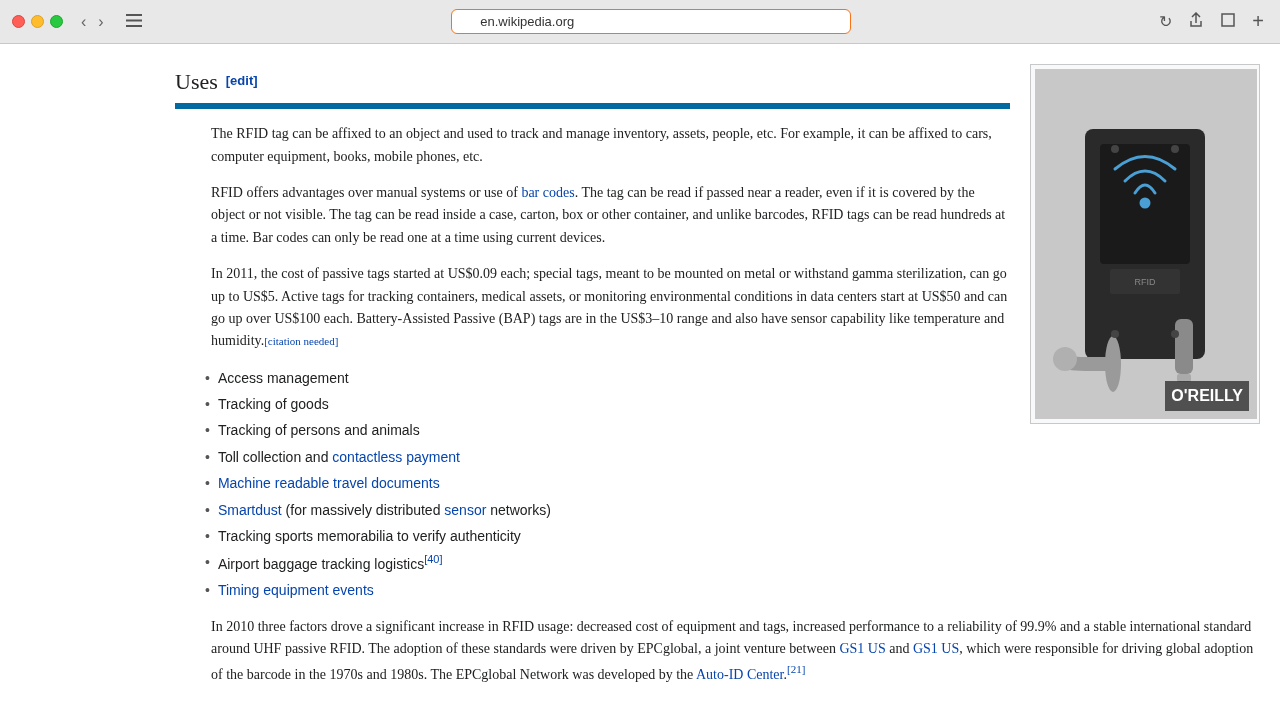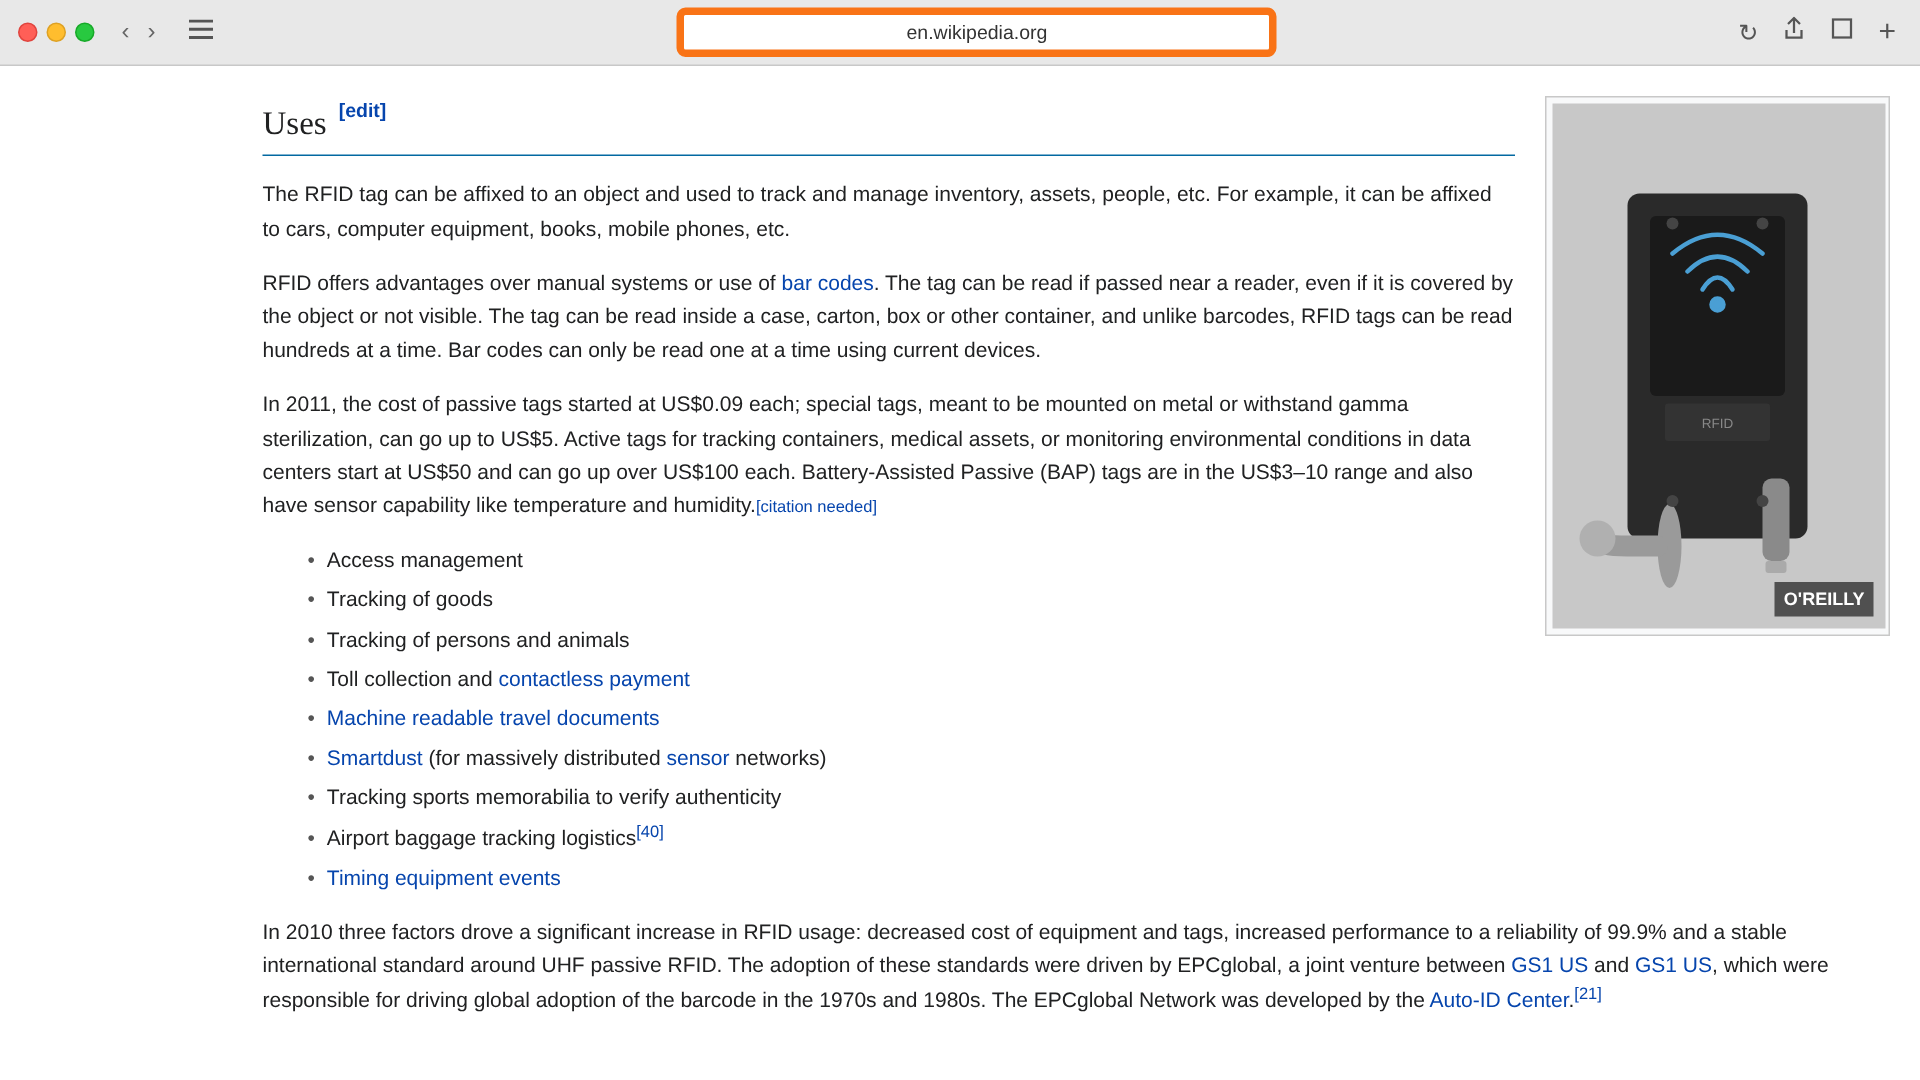--- a/index.html
+++ b/index.html
@@ -70,27 +70,26 @@
     }
 
     .address-bar-container {
       flex: 1;
       display: flex;
       justify-content: center;
     }
 
     .address-bar {
       background: white;
-      border: 5px solid #f97316;
+      border: 1px solid #f97316;
       border-radius: 6px;
       padding: 4px 28px;
       font-size: 13px;
       color: #333;
       width: 400px;
-      text-align: center;
     }
 
     .browser-actions {
       display: flex;
       gap: 8px;
       align-items: center;
     }
 
     .browser-action-btn {
       background: none;
@@ -122,42 +121,43 @@
       font-size: 14px;
       line-height: 1.6;
       color: #202122;
       font-family: 'Linux Libertine', Georgia, Times, serif;
       position: relative;
     }
 
     .section-heading {
       font-size: 22px;
       font-weight: normal;
-      border-bottom: 1px solid #0369a1;
+      border-bottom: 6px solid #0369a1;
       padding-bottom: 4px;
       margin-bottom: 14px;
       display: flex;
-      align-items: flex-start;
+      align-items: center;
       gap: 8px;
       font-family: 'Linux Libertine', Georgia, Times, serif;
     }
 
     .section-heading .edit-link {
       font-size: 13px;
       font-weight: bold;
       font-family: sans-serif;
       color: #0645ad;
       text-decoration: none;
     }
 
     .wiki-para {
       margin-bottom: 14px;
-      font-family: Liberation Sans, sans-serif;
+      font-family: Liberation Serif, serif;
       font-size: 14px;
       line-height: 1.6;
+      margin-left: 36px;
     }
 
     .wiki-link {
       color: #0645ad;
       text-decoration: none;
     }
 
     sup { font-size: 10px; }
 
     .cite-link {
@@ -216,21 +216,21 @@
       position: relative;
     }
 
     
     .oreilly-watermark {
       position: absolute;
       bottom: 8px;
       right: 8px;
       background: rgba(0,0,0,0.6);
       color: white;
-      font-size: 12px;
+      font-size: 16px;
       padding: 2px 6px;
       font-family: sans-serif;
       font-weight: bold;
     }
   </style>
 </head>
 <body>
 
 <div class="browser-chrome">
   <div class="traffic-lights">

